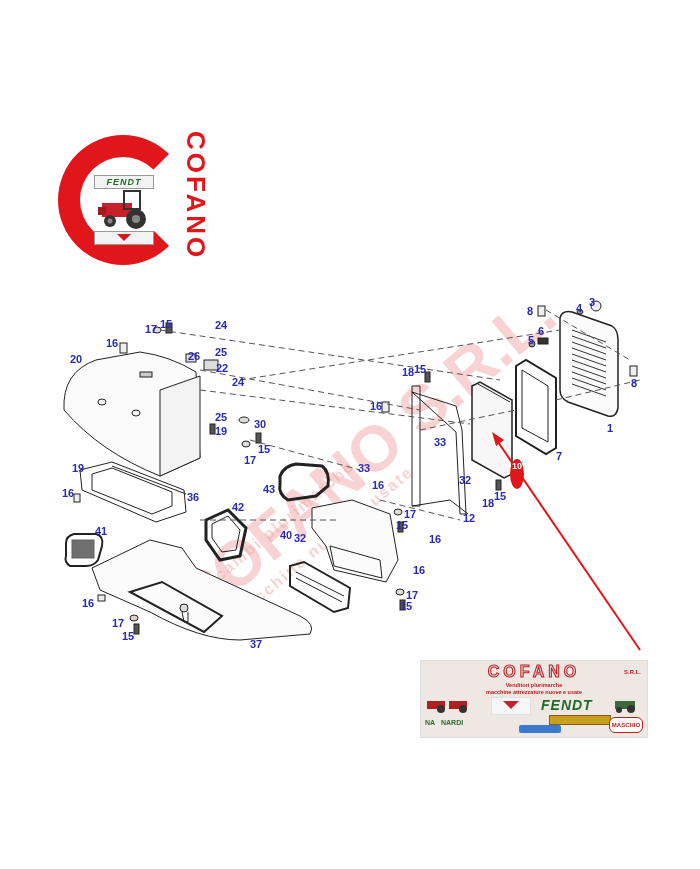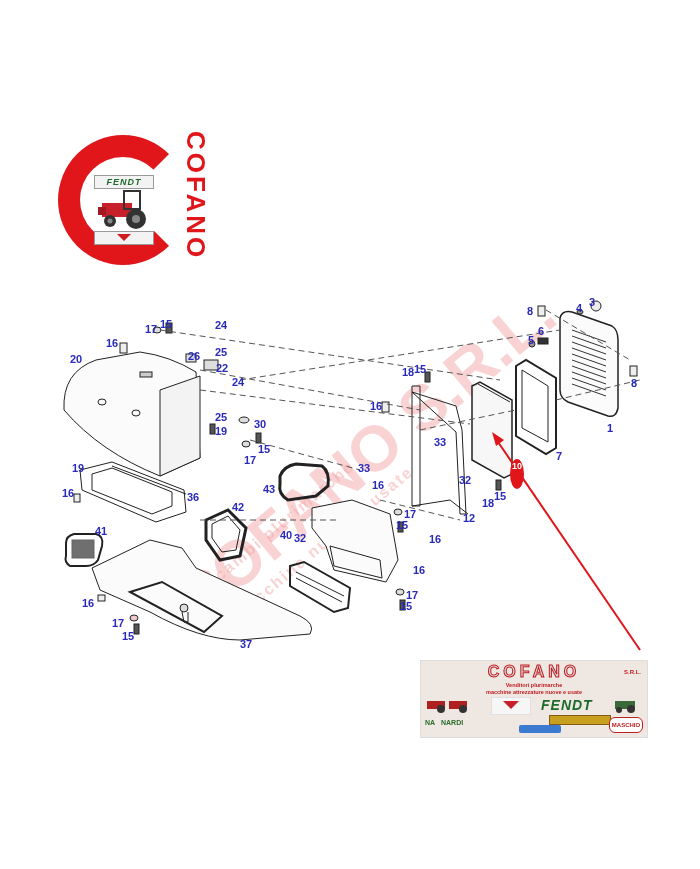--- a/index.html
+++ b/index.html
@@ -219,21 +219,21 @@
 <div class="label" style="left:215px;top:346px">25</div>
 <div class="label" style="left:215px;top:411px">25</div>
 <div class="label" style="left:188px;top:350px">26</div>
 <div class="label" style="left:232px;top:376px">24</div>
 <div class="label" style="left:254px;top:418px">30</div>
 <div class="label" style="left:459px;top:474px">32</div>
 <div class="label" style="left:434px;top:436px">33</div>
 <div class="label" style="left:358px;top:462px">33</div>
 <div class="label" style="left:72px;top:462px">19</div>
 <div class="label" style="left:187px;top:491px">36</div>
-<div class="label" style="left:240px;top:638px">37</div>
+<div class="label" style="left:250px;top:638px">37</div>
 <div class="label" style="left:294px;top:532px">32</div>
 <div class="label" style="left:280px;top:529px">40</div>
 <div class="label" style="left:95px;top:525px">41</div>
 <div class="label" style="left:232px;top:501px">42</div>
 <div class="label" style="left:263px;top:483px">43</div>
 <div class="badge" style="left:510px;top:459px">10</div>
 
 <div class="banner">
   <div class="banner-title">COFANO</div>
   <div class="banner-srl">S.R.L.</div>

